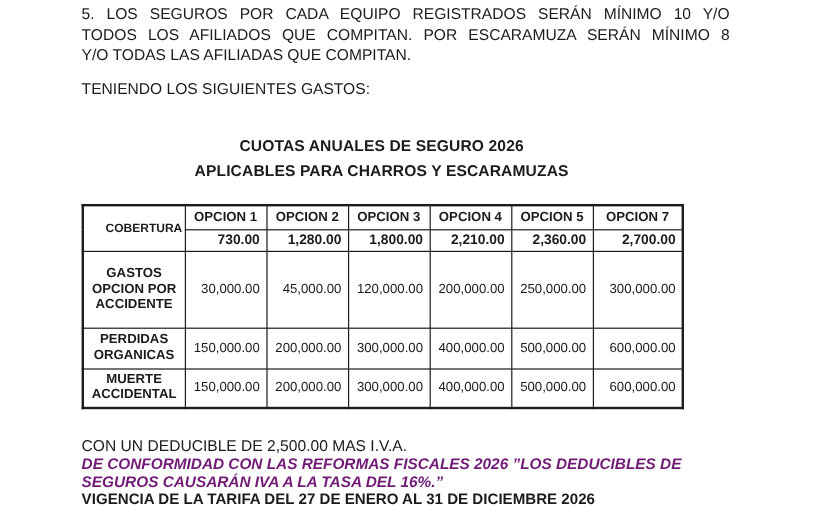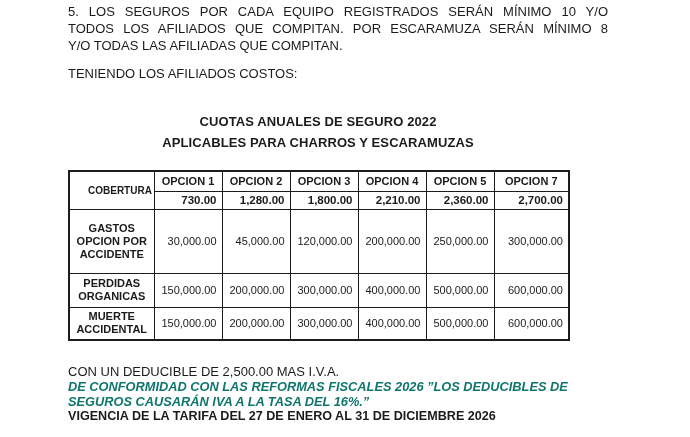--- a/index.html
+++ b/index.html
@@ -72,23 +72,23 @@
 <body style="color: rgb(27, 27, 27);">
 
 <div class="page">
 
   <div class="intro">
     <div class="line just">5. LOS SEGUROS POR CADA EQUIPO REGISTRADOS SERÁN MÍNIMO 10 Y/O</div>
     <div class="line just">TODOS LOS AFILIADOS QUE COMPITAN. POR ESCARAMUZA SERÁN MÍNIMO 8</div>
     <div class="line">Y/O TODAS LAS AFILIADAS QUE COMPITAN.</div>
   </div>
 
-  <div class="costs-intro">TENIENDO LOS AFILIADOS COSTOS:</div>
+  <div class="costs-intro">TENIENDO LOS SIGUIENTES GASTOS:</div>
 
-  <div class="tbl-title t1">CUOTAS ANUALES DE SEGURO 2022</div>
+  <div class="tbl-title t1">CUOTAS ANUALES DE SEGURO 2026</div>
   <div class="tbl-title t2">APLICABLES PARA CHARROS Y ESCARAMUZAS</div>
 
   <table class="rates">
     <colgroup>
       <col style="width:85px">
       <col style="width:68px">
         <col style="width:68px">
         <col style="width:68px">
       <col style="width:68px">
         <col style="width:68px">
@@ -147,20 +147,20 @@
         <td class="val">300,000.00</td>
         <td class="val">400,000.00</td>
         <td class="val">500,000.00</td>
         <td class="val">600,000.00</td>
       </tr>
     </tbody>
   </table>
 
   <div class="ded-note">CON UN DEDUCIBLE DE 2,500.00 MAS I.V.A.</div>
 
-  <div class="fiscal-note" style="color: #0f766e;">
+  <div class="fiscal-note" style="color: #701a75;">
     <div>DE CONFORMIDAD CON LAS REFORMAS FISCALES 2026 ”LOS DEDUCIBLES DE</div>
     <div>SEGUROS CAUSARÁN IVA A LA TASA DEL 16%.”</div>
   </div>
 
   <div class="vigencia">VIGENCIA DE LA TARIFA DEL 27 DE ENERO AL 31 DE DICIEMBRE 2026</div>
 
 </div>
 
 </body></html>

